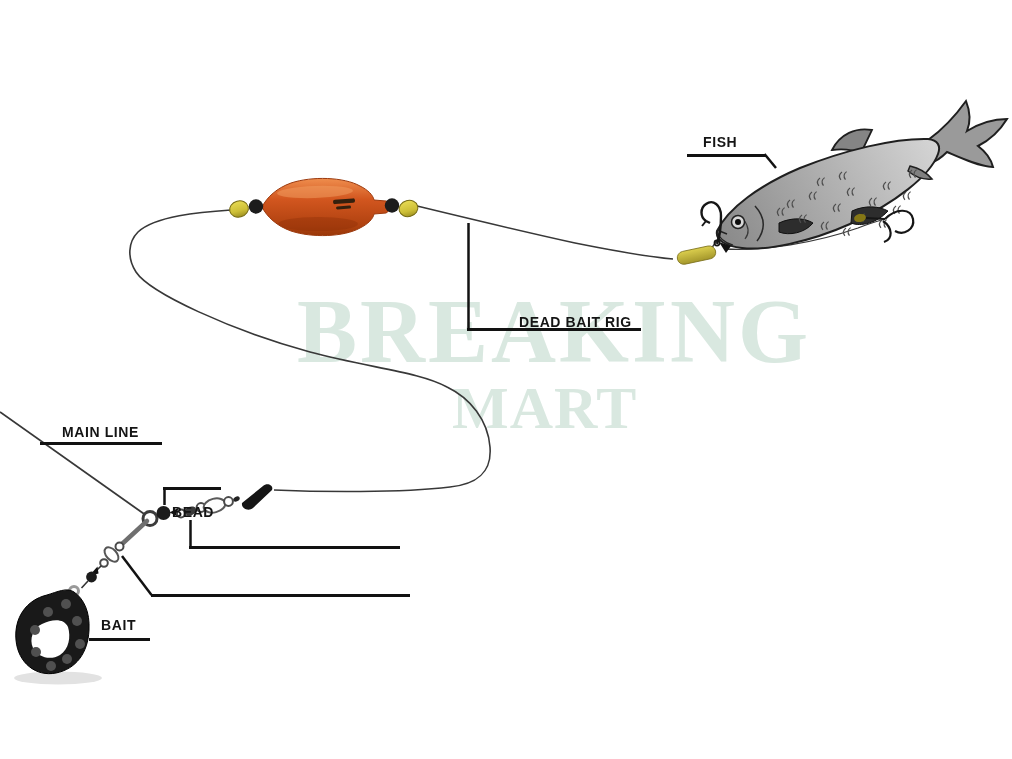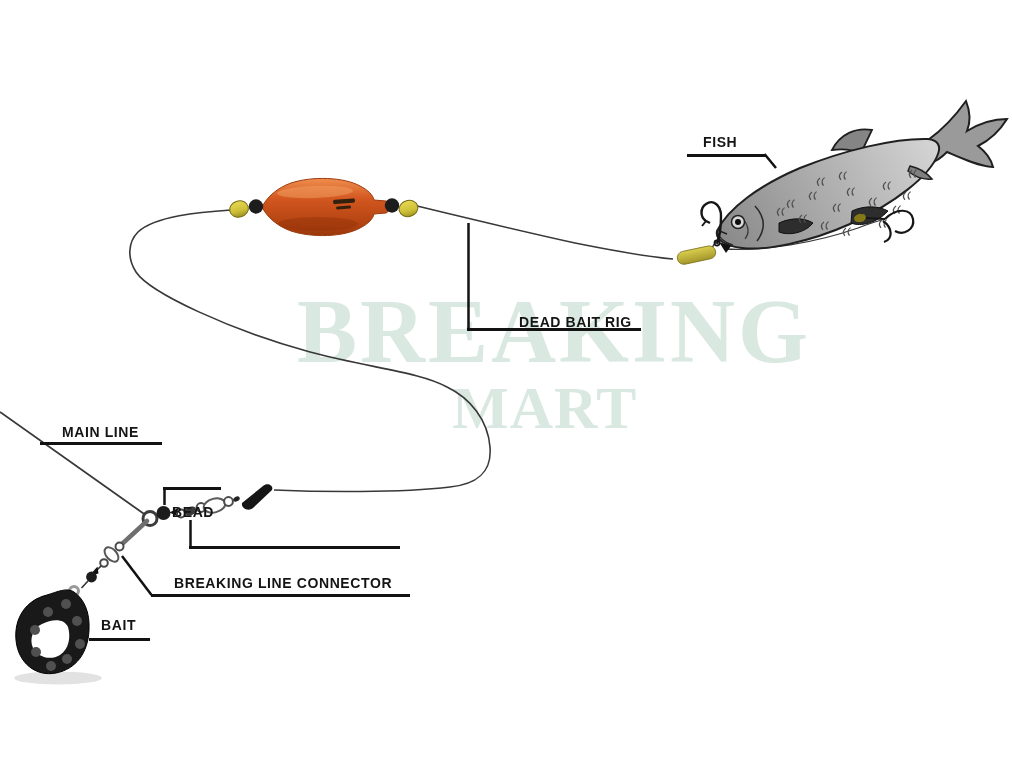--- a/index.html
+++ b/index.html
@@ -190,15 +190,14 @@
       <path d="M151,595.5 L410,595.5" stroke-width="3"></path>
       <path d="M151.5,595 L122,556" stroke-width="2.5"></path>
       <path d="M89,639.5 L150,639.5" stroke-width="3"></path>
     </g>
   </svg>
 
   <div class="lbl lbl-fish">FISH</div>
   <div class="lbl lbl-dbr">DEAD BAIT RIG</div>
   <div class="lbl lbl-main">MAIN LINE</div>
   <div class="lbl lbl-bead">BEAD</div>
-  <div class="lbl lbl-blc">BREAKING LINE CONNECTOR</div>
   <div class="lbl lbl-lead">BAIT</div>
 </div>
 
 </body></html>

